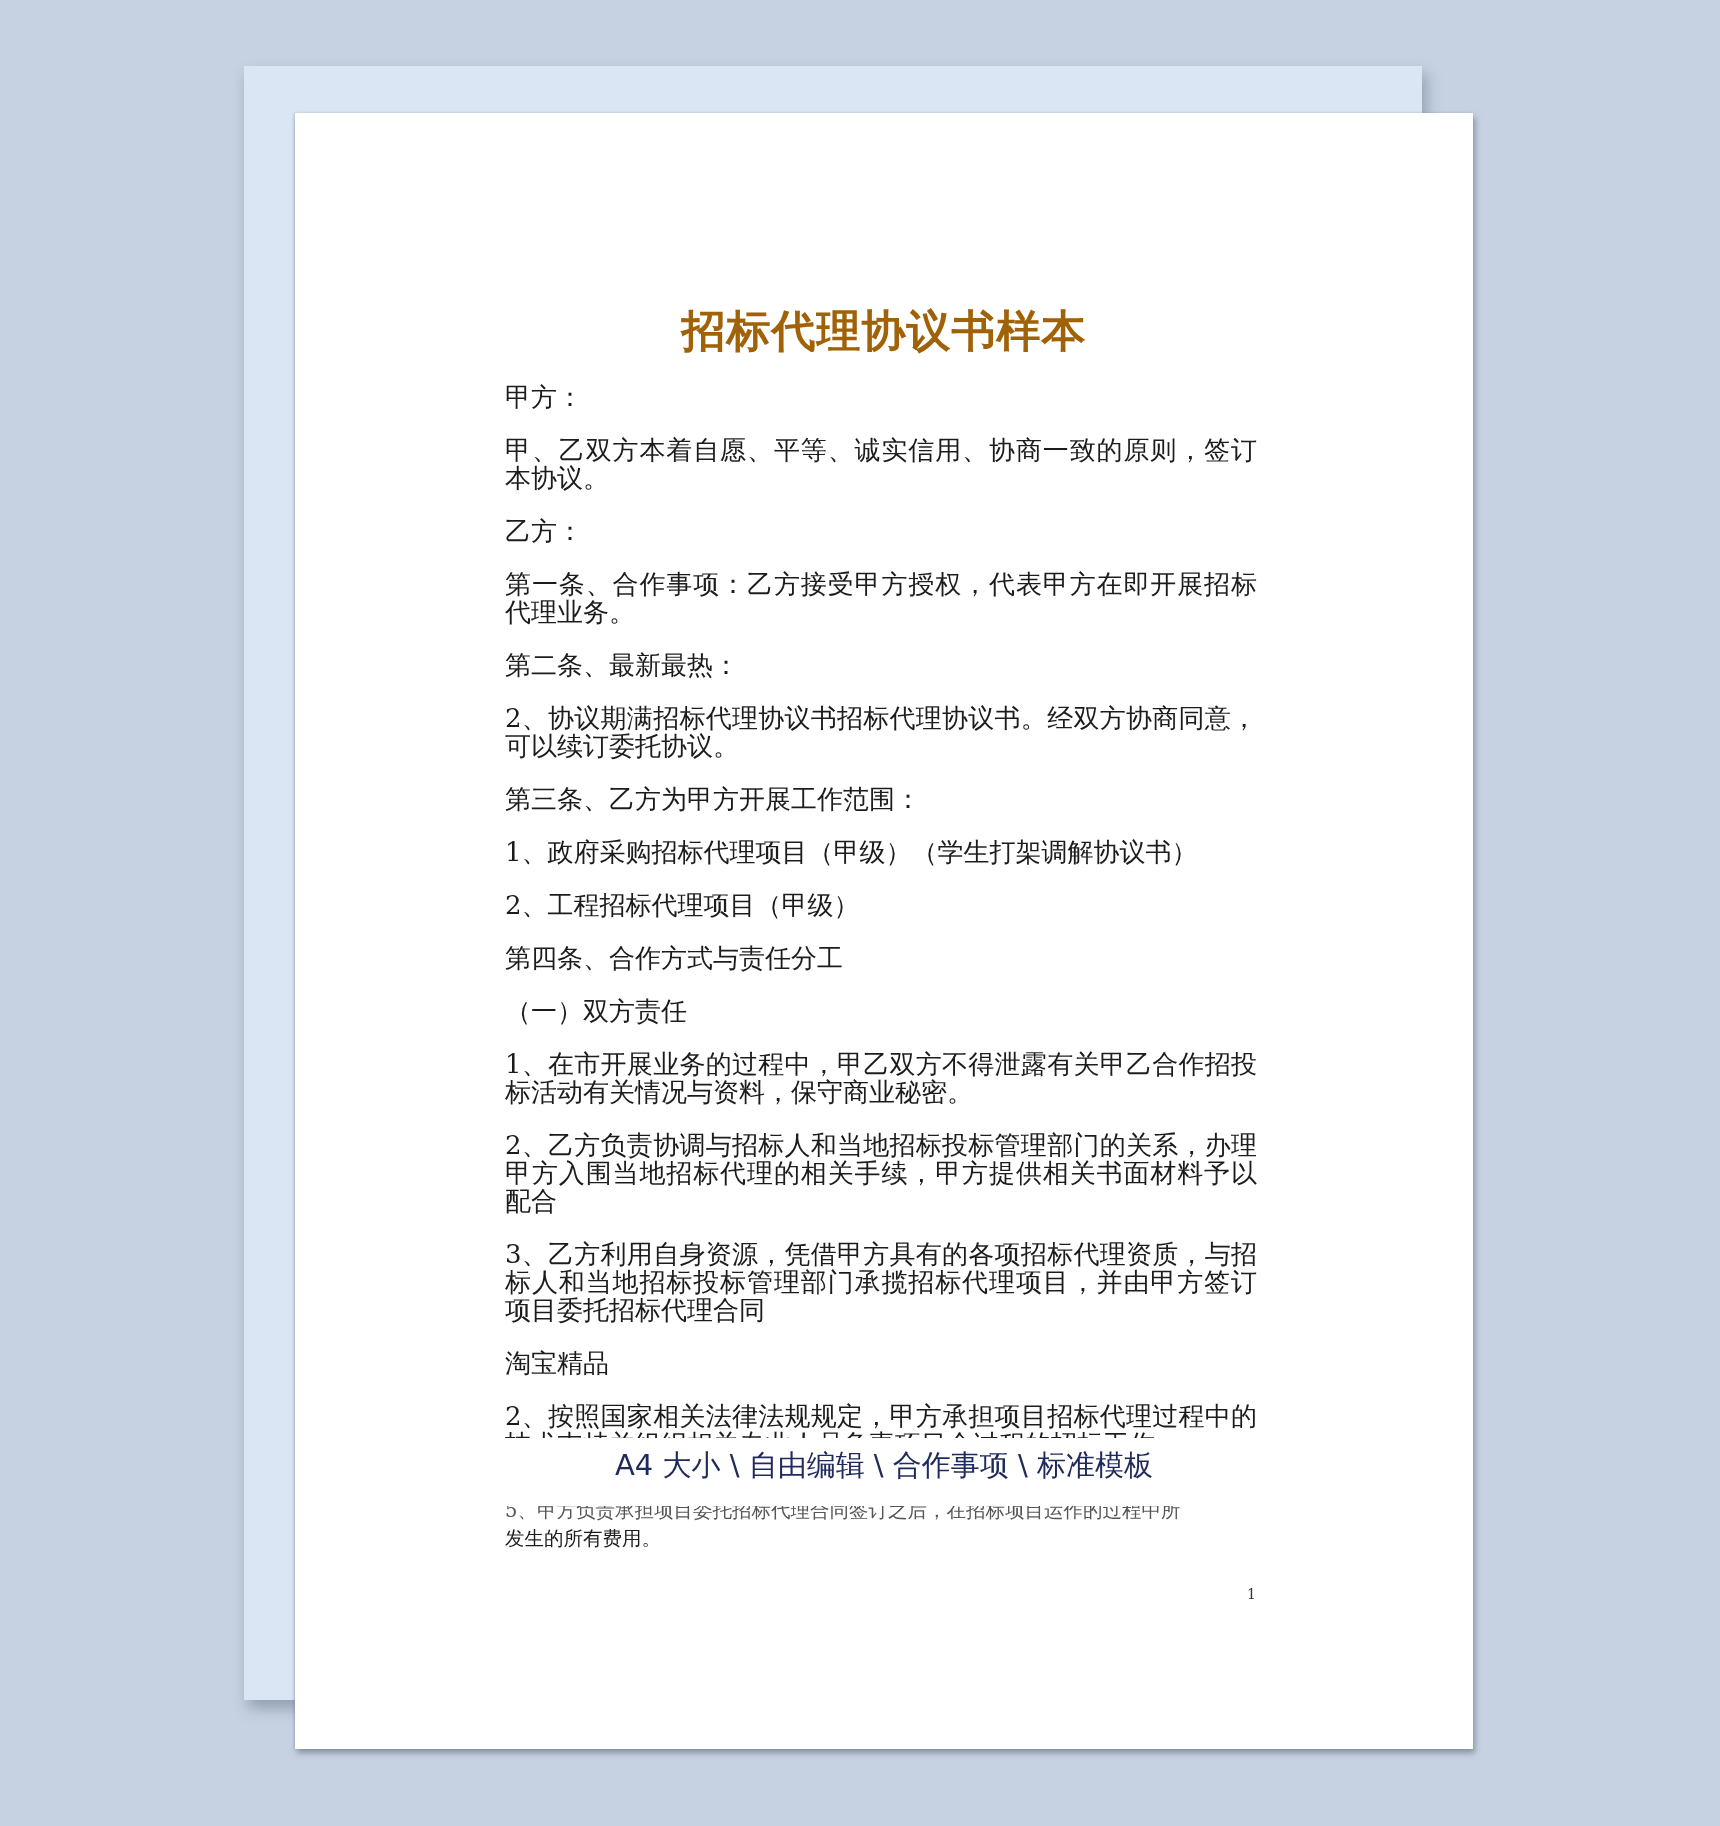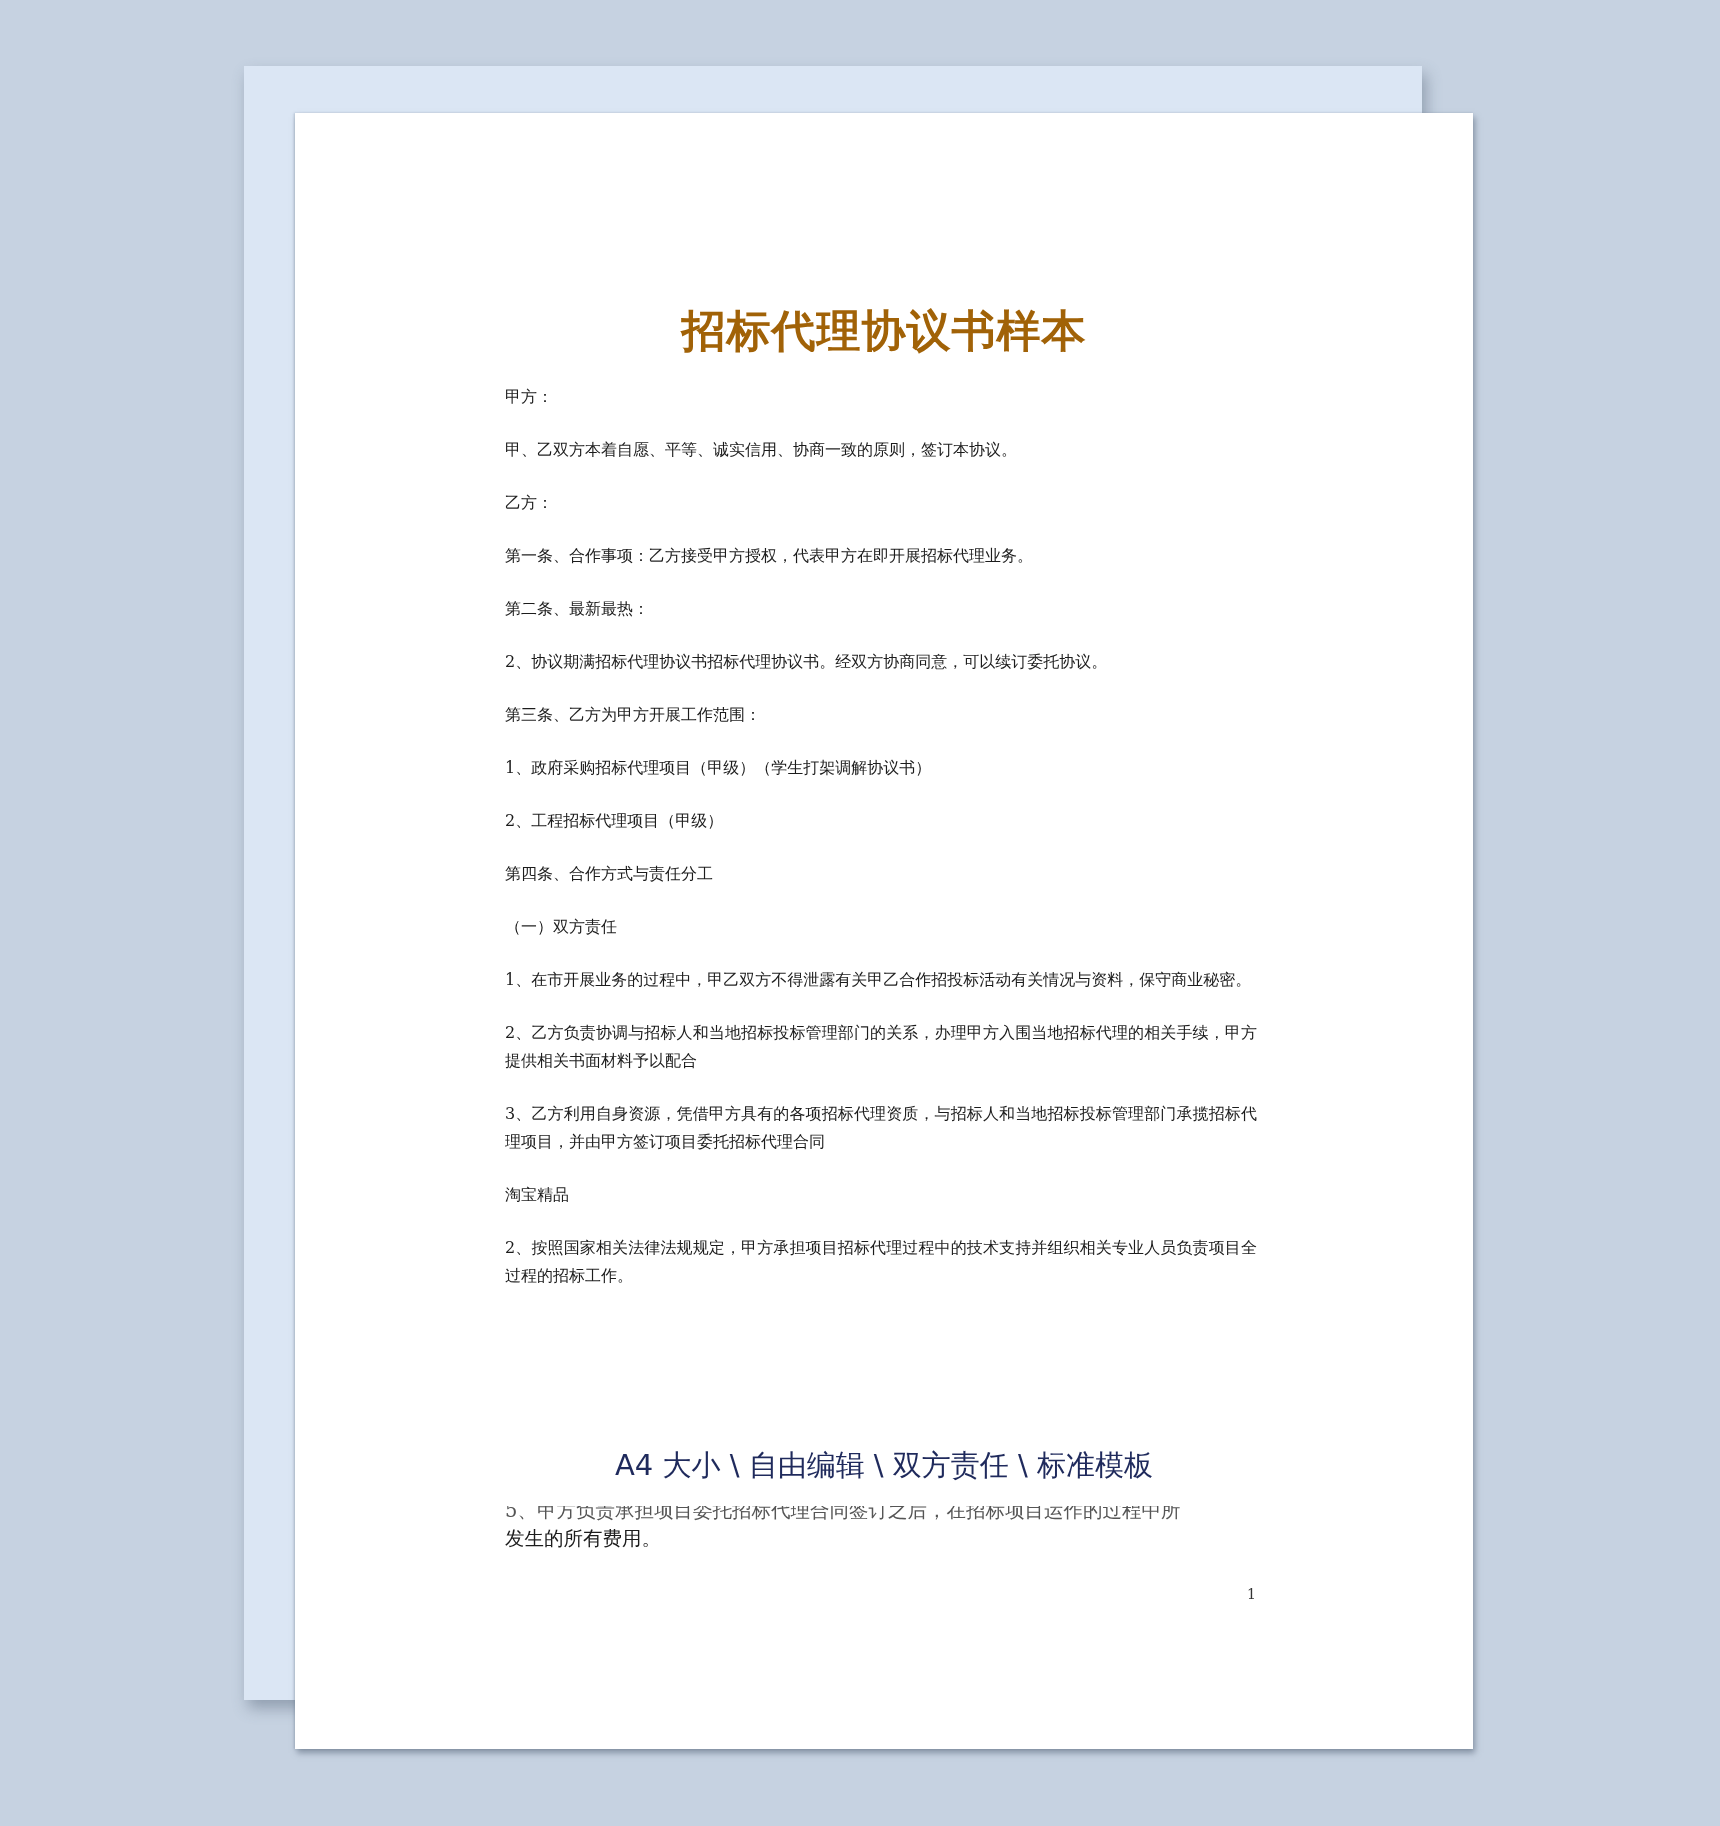--- a/index.html
+++ b/index.html
@@ -44,21 +44,21 @@
       font-size: 44px;
       letter-spacing: 1px;
       line-height: 56px;
     }
     .body-text {
       position: absolute;
       left: 210px;
       width: 752px;
       top: 270px;
       color: #1c1c1c;
-      font-size: 16px;
+      font-size: 26px;
       line-height: 28px;
     }
     .para {
       margin: 0 0 25px 0;
       text-align: justify;
       text-align-last: left;
     }
     .clipped-para {
       position: absolute;
       left: 210px;
@@ -122,16 +122,16 @@
     <p class="para">3、乙方利用自身资源，凭借甲方具有的各项招标代理资质，与招标人和当地招标投标管理部门承揽招标代理项目，并由甲方签订项目委托招标代理合同</p>
     <p class="para">淘宝精品</p>
     <p class="para">2、按照国家相关法律法规规定，甲方承担项目招标代理过程中的技术支持并组织相关专业人员负责项目全过程的招标工作。</p>
   </div>
 
   <p class="clipped-para">
     <span style="display:block; color:#555;">5、甲方负责承担项目委托招标代理合同签订之后，在招标项目运作的过程中所</span>
     <span>发生的所有费用。</span>
   </p>
   <div class="clip-mask"></div>
-  <div class="banner">A4 大小 \ 自由编辑 \ 双方责任 \ 标准模板</div>
+  <div class="banner">A4 大小 \ 自由编辑 \ 合作事项 \ 标准模板</div>
 
   <div class="page-number">1</div>
 </div>
 
 </body></html>

